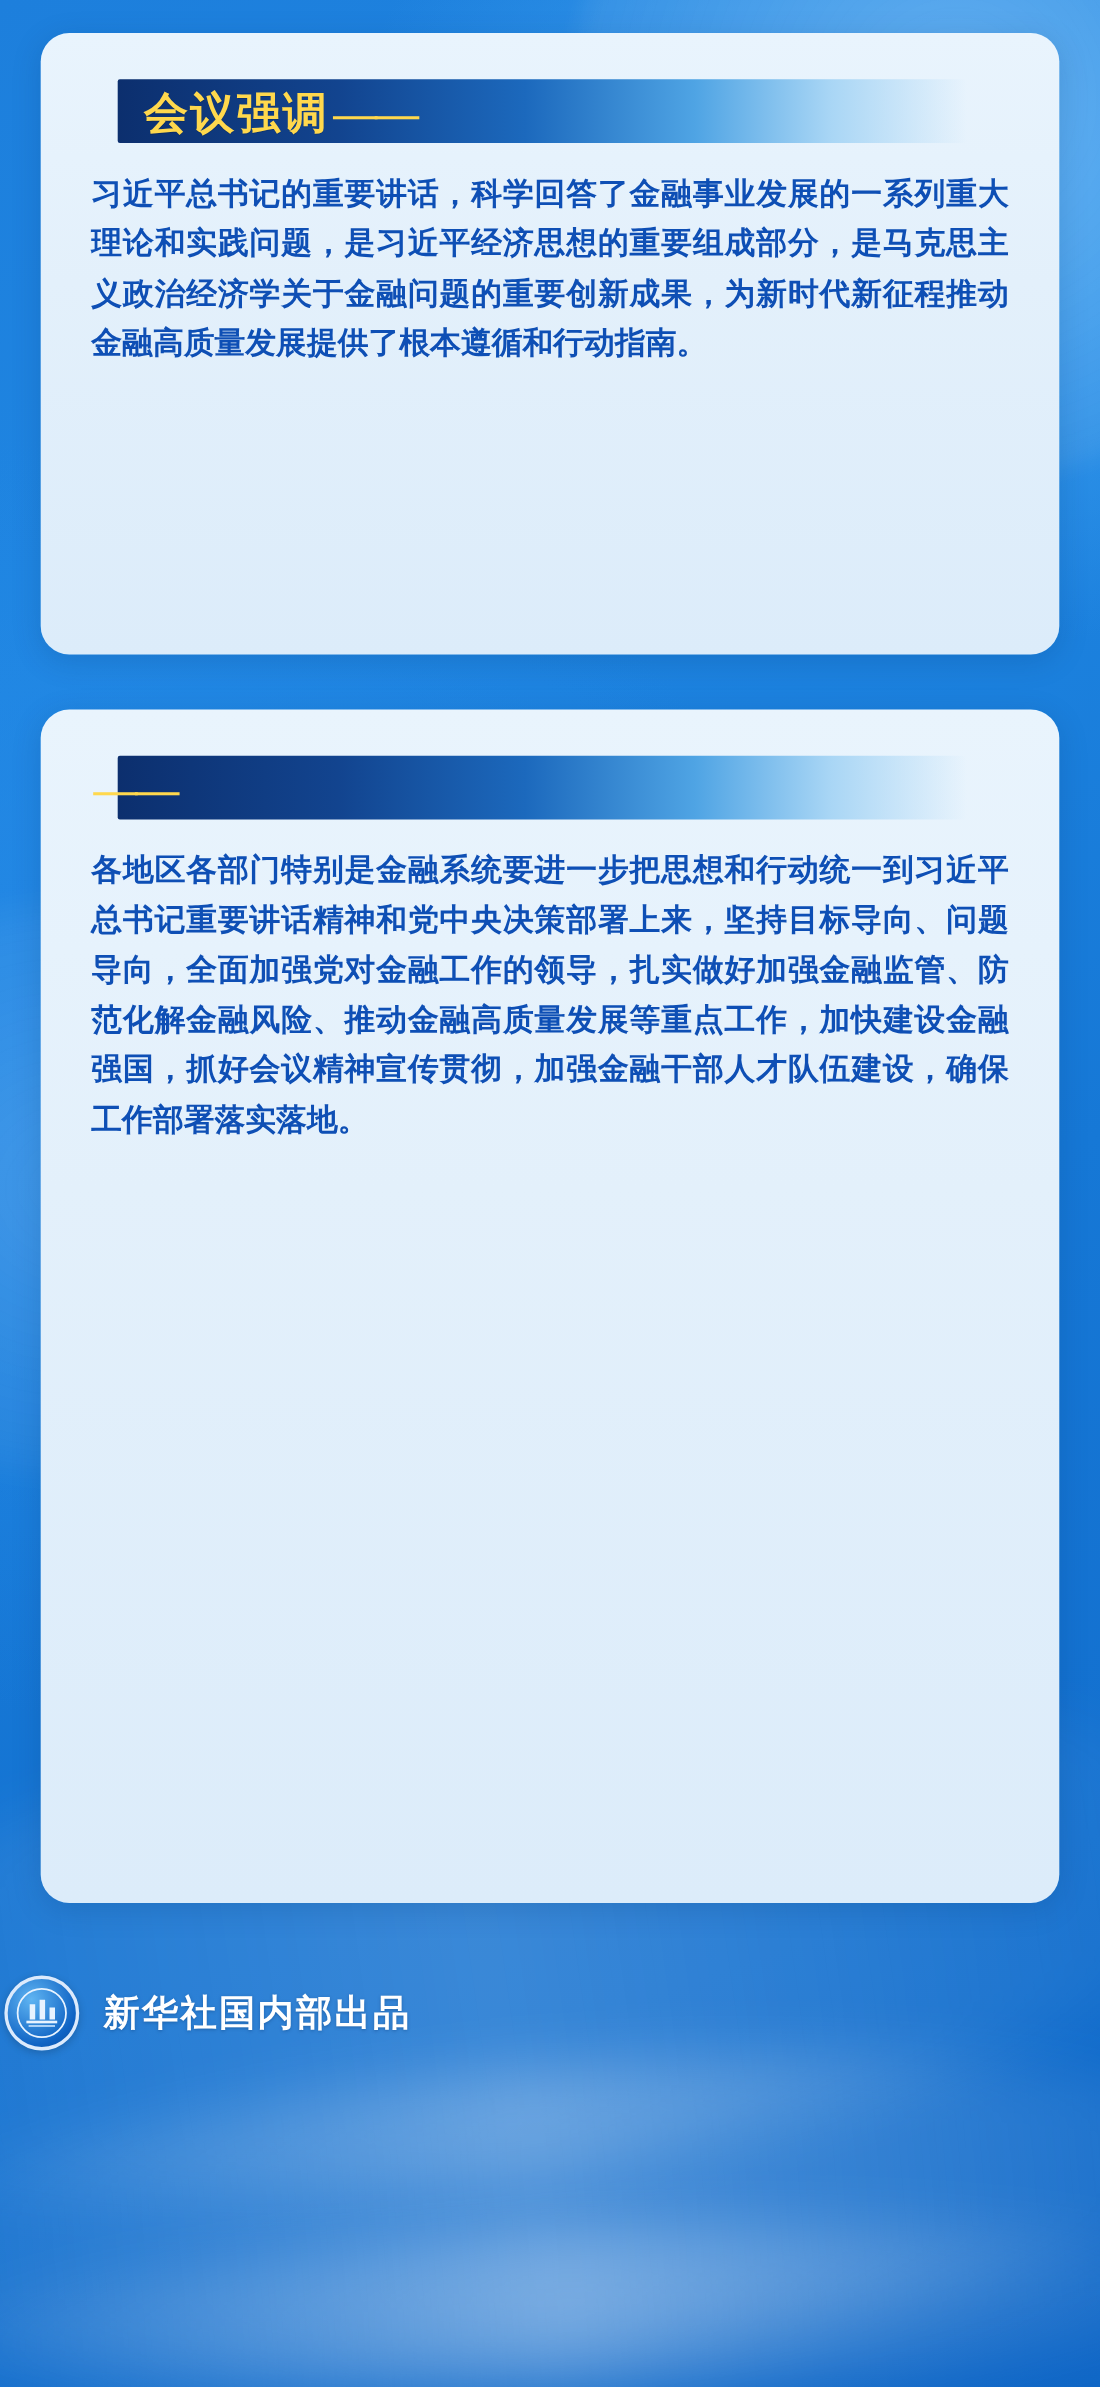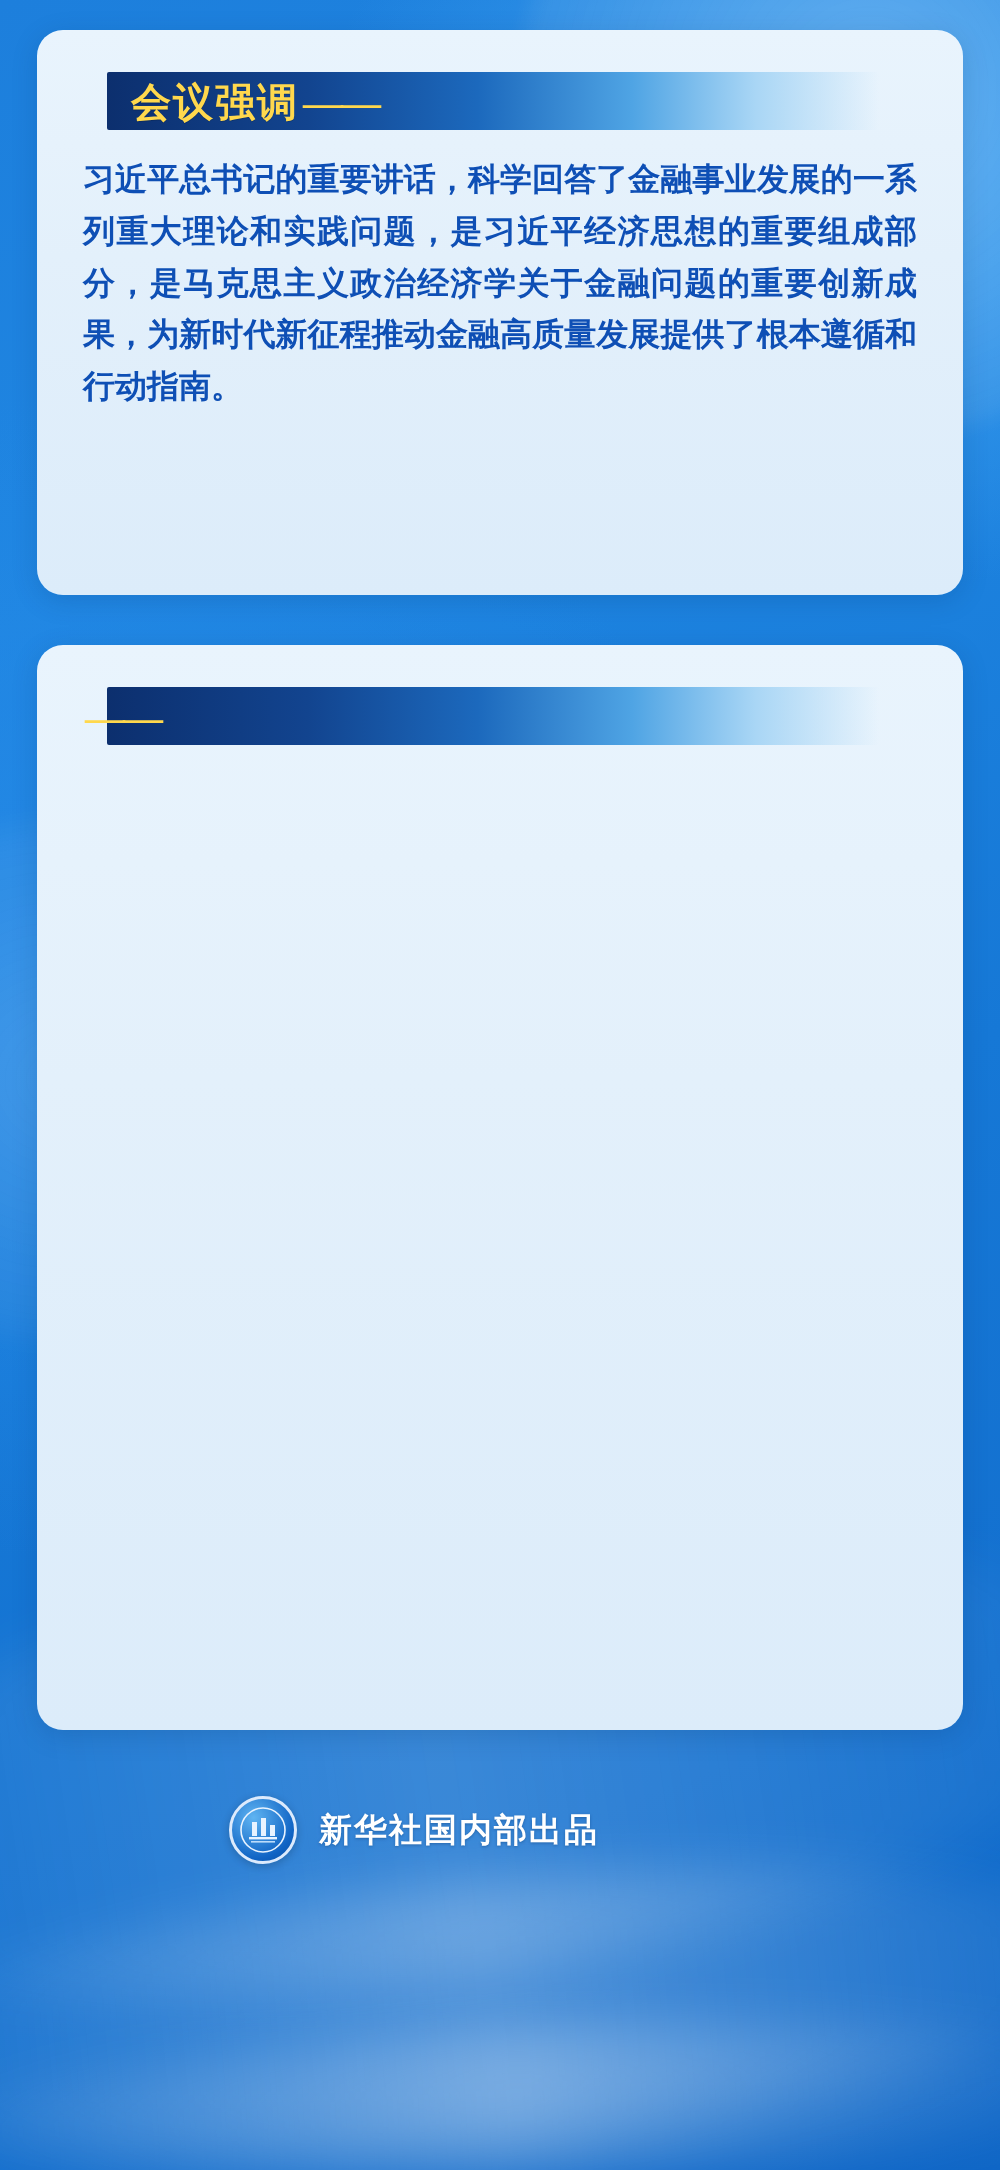--- a/index.html
+++ b/index.html
@@ -114,39 +114,38 @@
     z-index: 2;
     margin-left: 4px;
     color: #ffd84d;
     font-size: 40px;
     font-weight: 700;
     letter-spacing: -2px;
   }
 
   .body-text {
     color: #0e4fb5;
-    font-size: 32px;
+    font-size: 28px;
     line-height: 1.62;
     font-weight: 700;
     letter-spacing: 0px;
     text-align: justify;
     text-justify: inter-ideograph;
     font-family: "Liberation Serif", "DejaVu Serif", serif;
     padding: 8px 2px 0 2px;
   }
 
   .footer {
     position: absolute;
-    left: 14px;
+    left: 4px;
     top: 1775px;
     width: 800px;
     height: 110px;
     display: flex;
     align-items: center;
-    justify-content: center;
     gap: 22px;
   }
   .logo {
     width: 62px;
     height: 62px;
     border-radius: 50%;
     background: radial-gradient(circle at 35% 30%, #5fb4f2, #0f63c4 70%, #0a4e9e);
     border: 3px solid #dceafc;
     position: relative;
     box-shadow: 0 2px 8px rgba(0,0,0,0.2);
@@ -185,20 +184,21 @@
       <div class="body-text">习近平总书记的重要讲话，科学回答了金融事业发展的一系列重大理论和实践问题，是习近平经济思想的重要组成部分，是马克思主义政治经济学关于金融问题的重要创新成果，为新时代新征程推动金融高质量发展提供了根本遵循和行动指南。</div>
     </div>
   </div>
 
   <div class="card" id="card-requirement">
     <div class="card-inner">
       <div class="heading">
         <div class="heading-bar"></div>
         <span class="heading-dash">——</span>
       </div>
+      <div class="body-text">各地区各部门特别是金融系统要进一步把思想和行动统一到习近平总书记重要讲话精神和党中央决策部署上来，坚持目标导向、问题导向，全面加强党对金融工作的领导，扎实做好加强金融监管、防范化解金融风险、推动金融高质量发展等重点工作，加快建设金融强国，抓好会议精神宣传贯彻，加强金融干部人才队伍建设，确保工作部署落实落地。</div>
     </div>
   </div>
 
   <div class="footer">
     <div class="logo">
       <svg width="48" height="48" viewBox="0 0 48 48" aria-hidden="true">
         <circle cx="24" cy="24" r="22" fill="none" stroke="#e8f3ff" stroke-width="1.6"></circle>
         <path d="M13 30 L13 16 L18 16 L18 30 Z" fill="#e8f3ff"></path>
         <path d="M22 30 L22 12 L27 12 L27 30 Z" fill="#e8f3ff"></path>
         <path d="M31 30 L31 19 L36 19 L36 30 Z" fill="#e8f3ff"></path>

